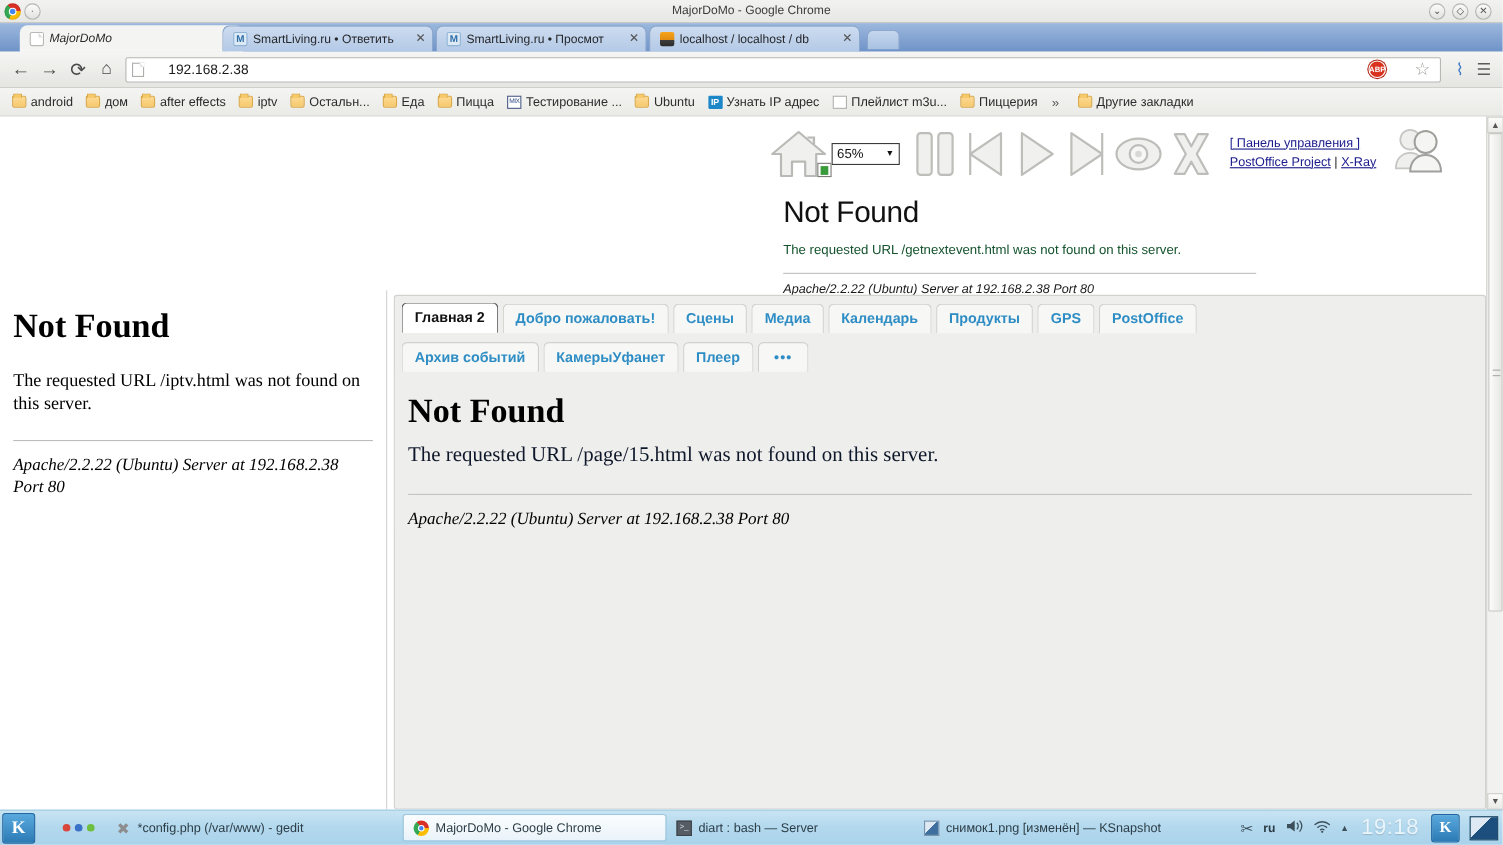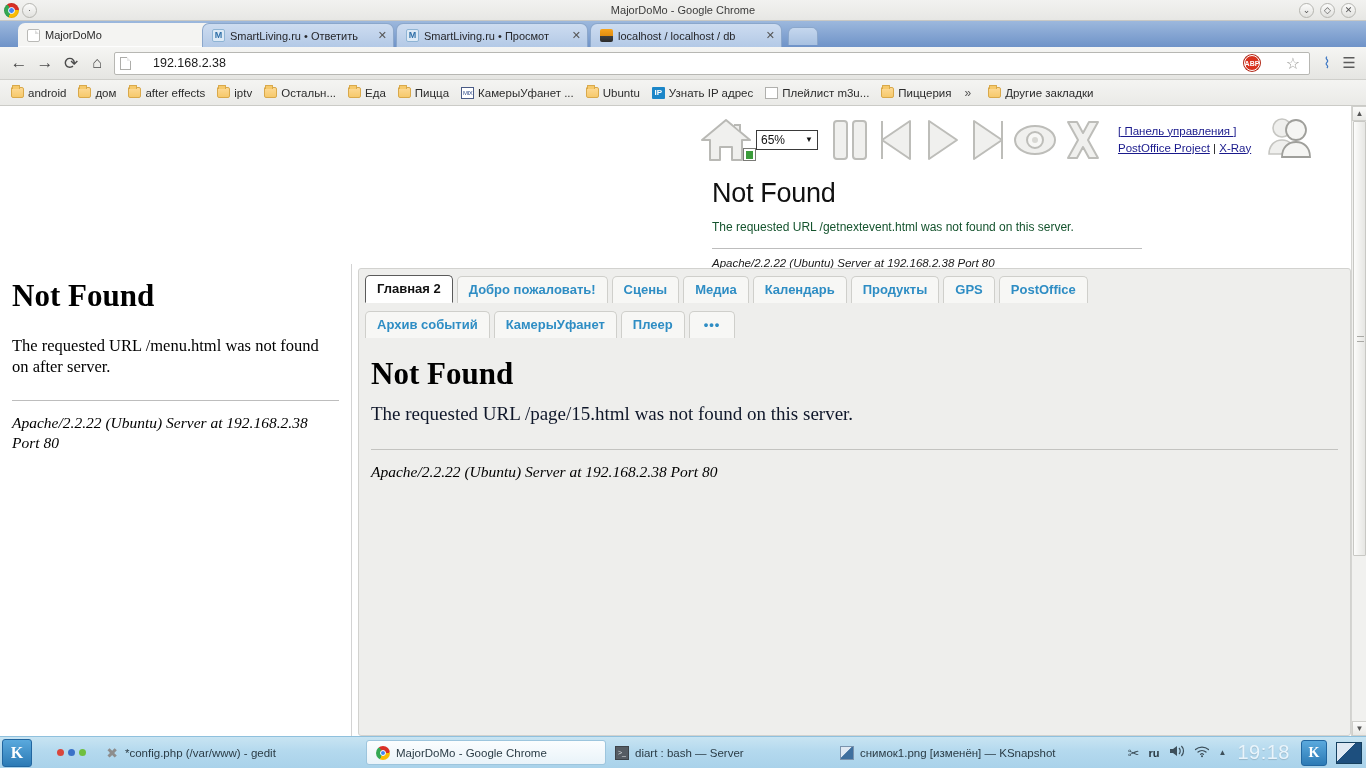--- a/index.html
+++ b/index.html
@@ -262,21 +262,21 @@
 <div class="titlebar">
   <div class="chrome-logo"></div>
   <div class="win-dot wd-extra">·</div>
   <div class="titlebar-title">MajorDoMo - Google Chrome</div>
   <div class="win-dot wd-min">⌄</div>
   <div class="win-dot wd-max">◇</div>
   <div class="win-dot wd-close">✕</div>
 </div>
 
 <div class="tabstrip">
-  <div class="ctab active" style="left:18px; width:203px;">
+  <div class="ctab active" style="left:18px; width:203px;font-style:italic;">
     <span class="favicon fav-page"></span>
     <span style="flex:1;overflow:hidden">MajorDoMo</span>
     <span class="tabclose">✕</span>
   </div>
   <div class="ctab inactive" style="left:202px; width:192px;">
     <span class="favicon fav-m">M</span>
     <span style="flex:1;overflow:hidden">SmartLiving.ru • Ответить</span>
     <span class="tabclose">✕</span>
   </div>
   <div class="ctab inactive" style="left:396px; width:192px;">
@@ -331,21 +331,21 @@
   <div class="bm">
       <span class="bm-ico ico-folder"></span>
       <span>Еда</span>
     </div>
   <div class="bm">
       <span class="bm-ico ico-folder"></span>
       <span>Пицца</span>
     </div>
   <div class="bm">
       <span class="bm-ico ico-test">MIX</span>
-      <span>КамерыУфанет ...</span>
+      <span>Тестирование ...</span>
     </div>
   <div class="bm">
       <span class="bm-ico ico-folder"></span>
       <span>Ubuntu</span>
     </div>
   <div class="bm">
       <span class="bm-ico ico-ip">IP</span>
       <span>Узнать IP адрес</span>
     </div>
   <div class="bm">
@@ -439,21 +439,21 @@
 
   <div class="nf-top">
     <h1>Not Found</h1>
     <p>The requested URL /getnextevent.html was not found on this server.</p>
     <hr>
     <address>Apache/2.2.22 (Ubuntu) Server at 192.168.2.38 Port 80</address>
   </div>
 
   <div class="nf-left">
     <h1>Not Found</h1>
-    <p>The requested URL /menu.html was not found on after server.</p>
+    <p>The requested URL /iptv.html was not found on this server.</p>
     <hr>
     <address>Apache/2.2.22 (Ubuntu) Server at 192.168.2.38 Port 80</address>
   </div>
 
   <div class="mdm-panel">
     <div class="tabrow">
       <div class="mtab active">Главная 2</div>
       <div class="mtab">Добро пожаловать!</div>
       <div class="mtab">Сцены</div>
       <div class="mtab">Медиа</div>

